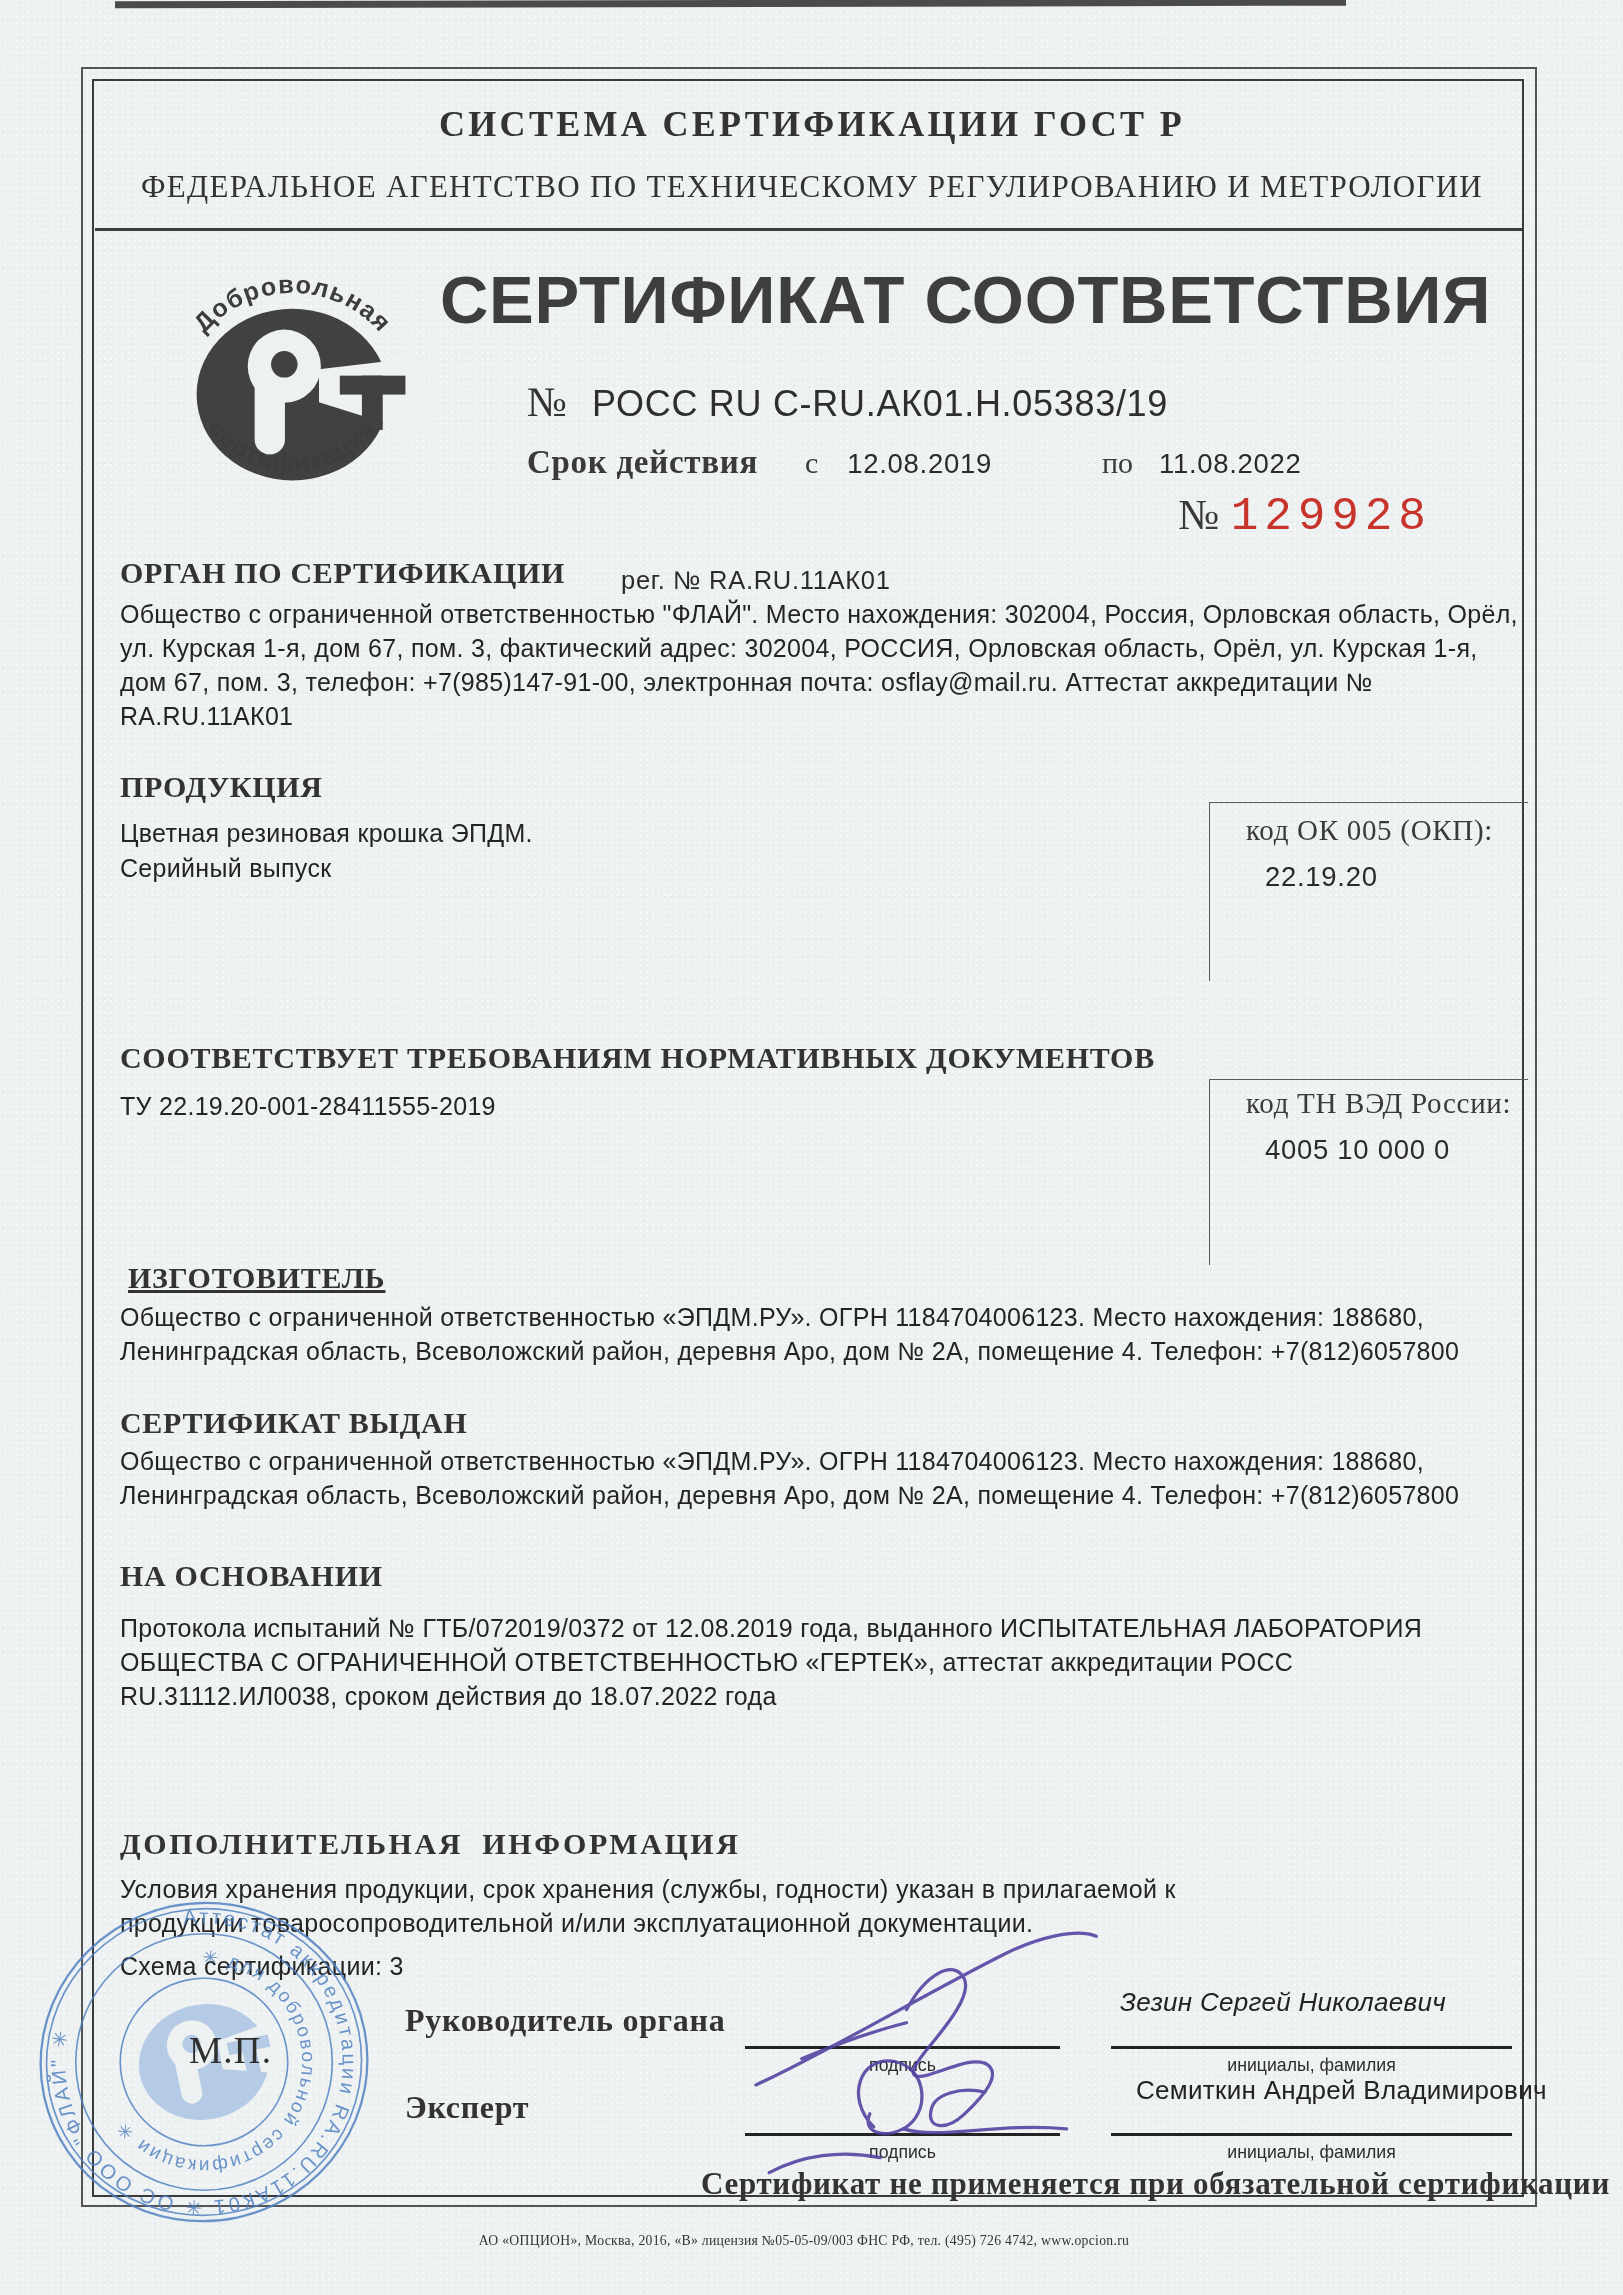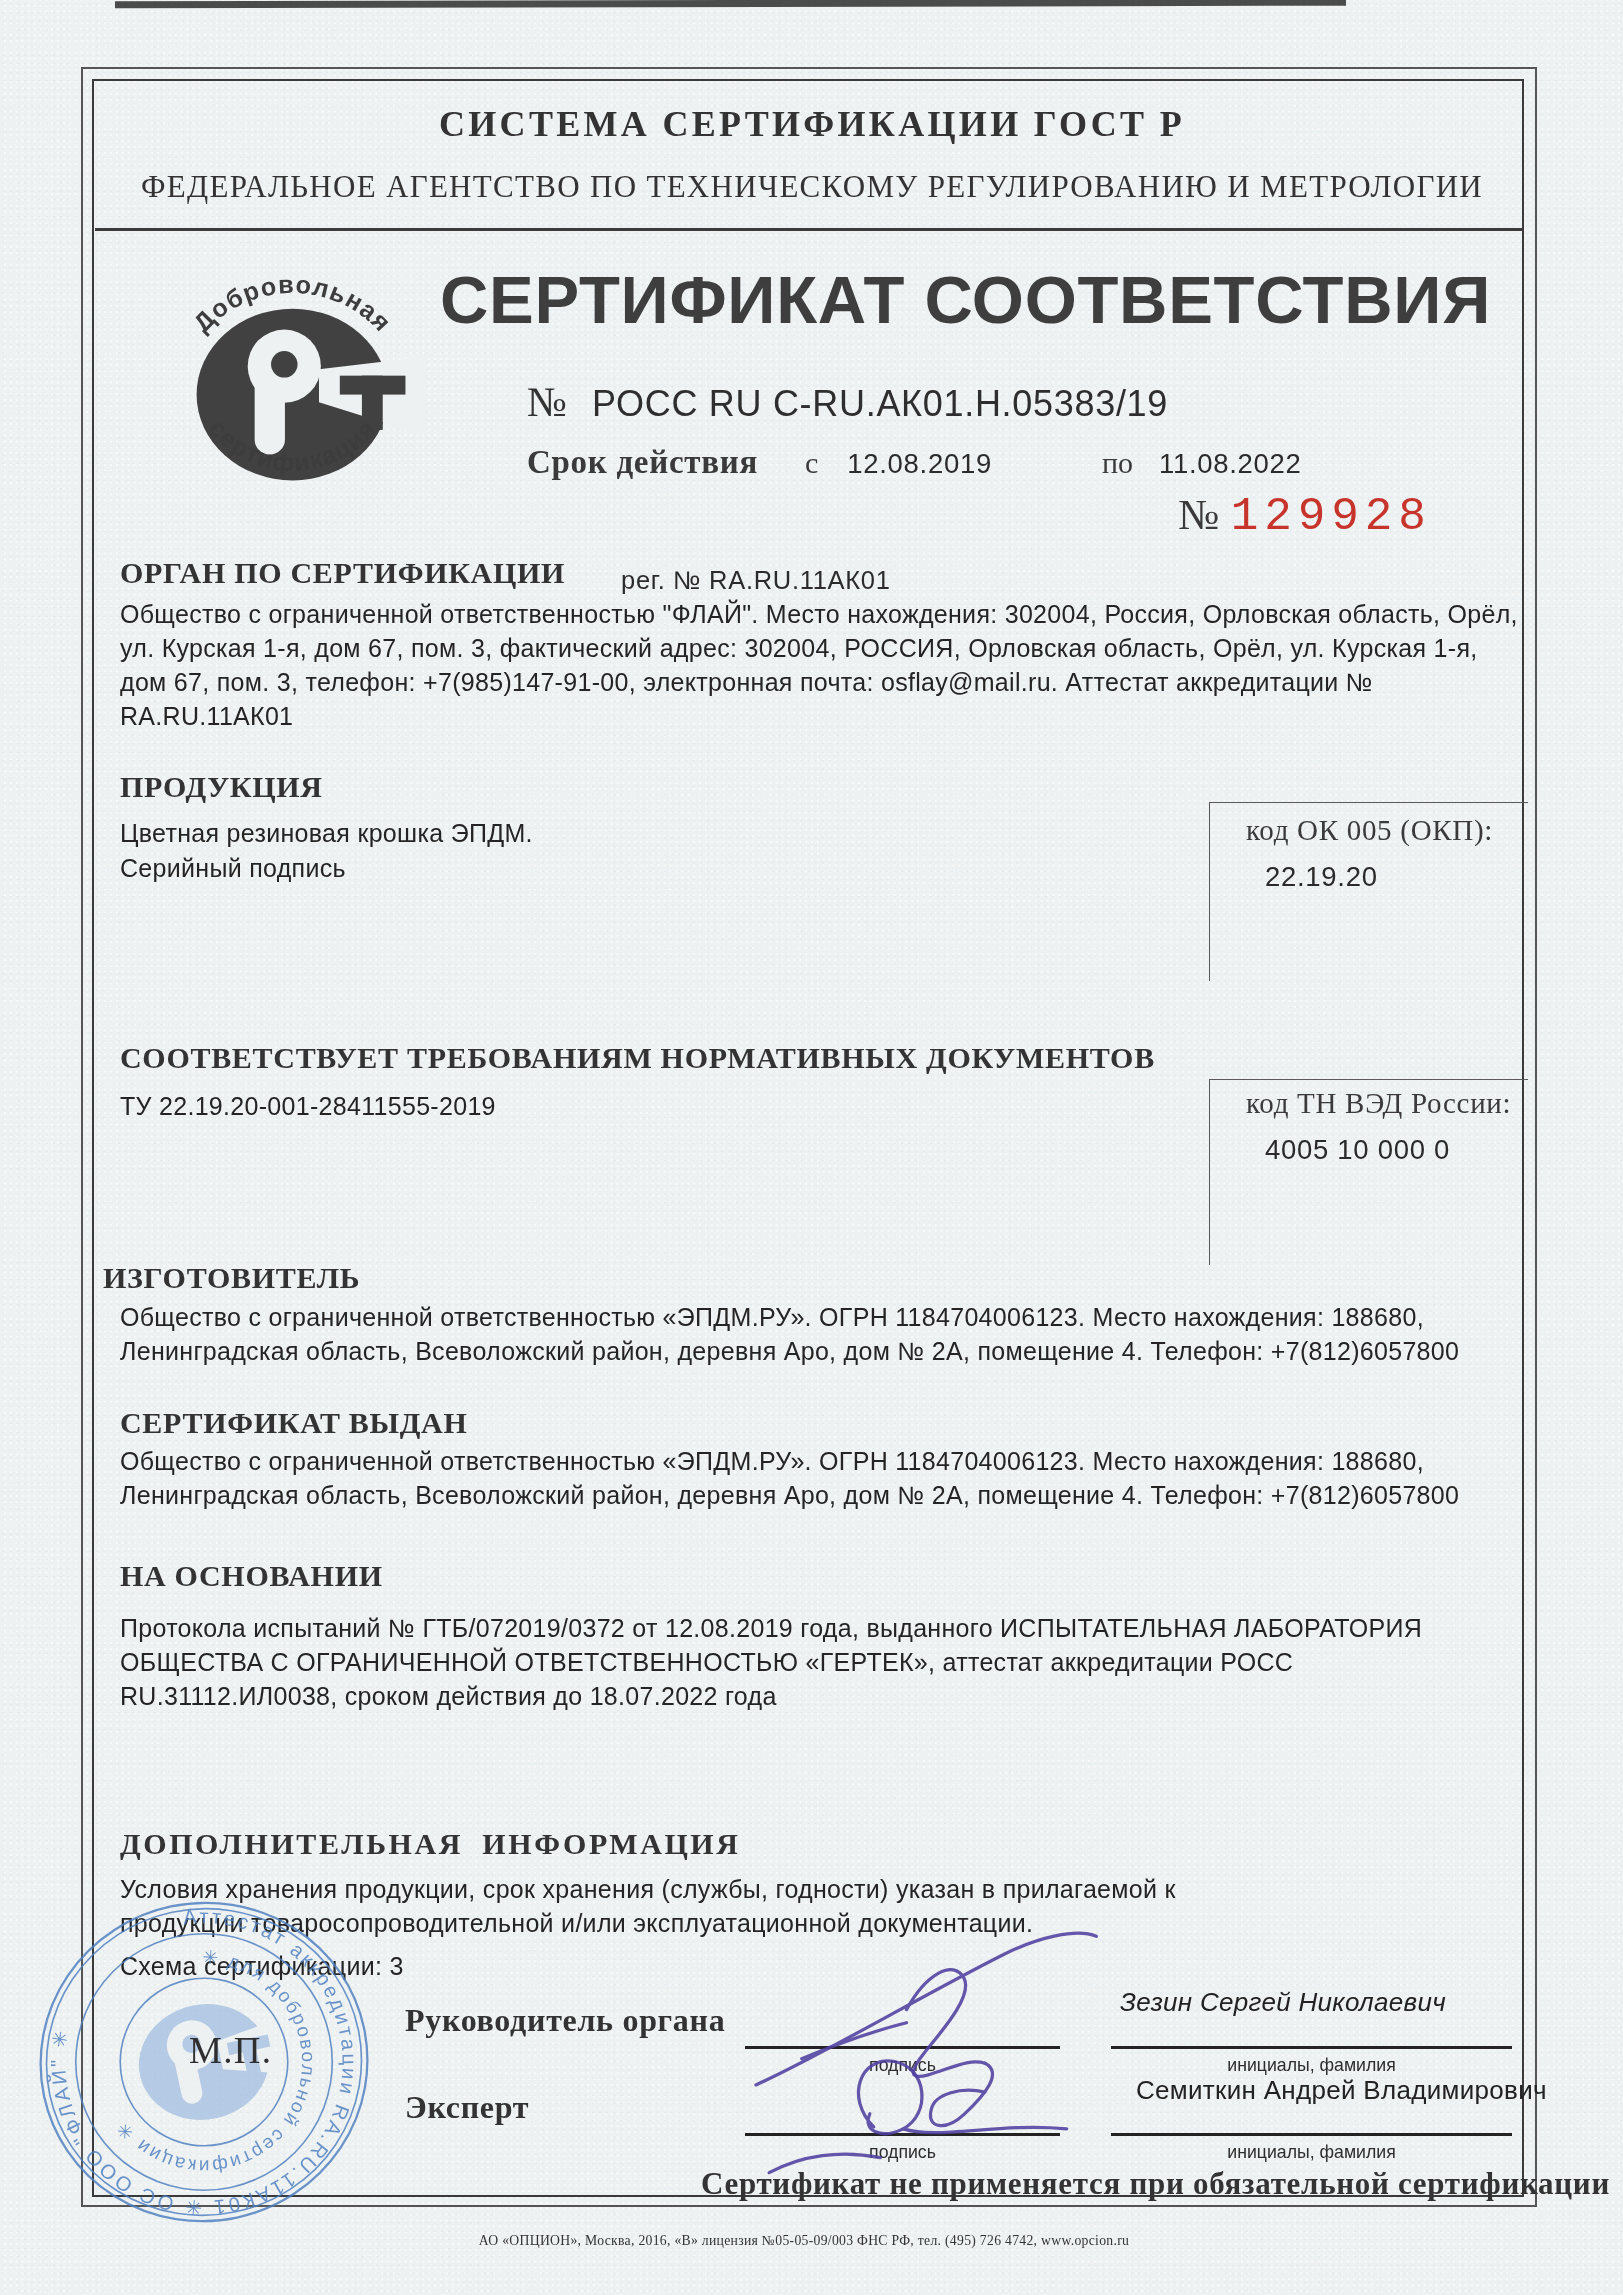--- a/index.html
+++ b/index.html
@@ -64,21 +64,21 @@
   .okp-label{left:1246px;top:814px;}
   .code-value{font-size:27.5px;letter-spacing:0.7px;color:#2a2a2a;}
   .okp-value{left:1265px;top:861px;}
 
   .conf-heading{left:120px;top:1041px;}
   .conf-doc{left:120px;top:1089px;width:1047px;}
   .tnved-box{left:1209px;top:1079px;width:318px;height:185px;}
   .tnved-label{left:1246px;top:1087px;}
   .tnved-value{left:1265px;top:1134px;}
 
-  .manu-heading{left:103px;top:1261px;}
+  .manu-heading{left:128px;top:1261px;text-decoration:underline;}
   .manu-text{left:120px;top:1300px;width:1368px;}
 
   .issued-heading{left:120px;top:1406px;}
   .issued-text{left:120px;top:1444px;width:1368px;}
 
   .basis-heading{left:120px;top:1559px;}
   .basis-text{left:120px;top:1611px;width:1348px;}
 
   .add-heading{left:120px;top:1827px;letter-spacing:2.6px;word-spacing:9.2px;}
   .add-text{left:120px;top:1872px;width:1152px;}
@@ -161,21 +161,21 @@
   <span class="serif blank-no-sign">№</span>
   <span class="mono blank-no-value">129928</span>
 </div>
 
 <div class="abs serif section-heading org-heading">ОРГАН ПО СЕРТИФИКАЦИИ</div>
 <div class="abs sans org-reg">рег. № RA.RU.11АК01</div>
 <div class="abs body-text org-text">Общество с ограниченной ответственностью "ФЛАЙ". Место нахождения: 302004, Россия, Орловская область, Орёл, ул. Курская 1-я, дом 67, пом. 3, фактический адрес: 302004, РОССИЯ, Орловская область, Орёл, ул. Курская 1-я, дом 67, пом. 3, телефон: +7(985)147-91-00, электронная почта: osflay@mail.ru. Аттестат аккредитации № RA.RU.11АК01</div>
 
 <div class="abs serif section-heading prod-heading">ПРОДУКЦИЯ</div>
 <div class="abs body-text prod-name">Цветная резиновая крошка ЭПДМ.</div>
-<div class="abs body-text prod-release">Серийный подпись</div>
+<div class="abs body-text prod-release">Серийный выпуск</div>
 
 <div class="abs code-box okp-box"></div>
 <div class="abs serif code-label okp-label">код ОК 005 (ОКП):</div>
 <div class="abs sans code-value okp-value">22.19.20</div>
 
 <div class="abs serif section-heading conf-heading">СООТВЕТСТВУЕТ ТРЕБОВАНИЯМ НОРМАТИВНЫХ ДОКУМЕНТОВ</div>
 <div class="abs body-text conf-doc">ТУ 22.19.20-001-28411555-2019</div>
 
 <div class="abs code-box tnved-box"></div>
 <div class="abs serif code-label tnved-label">код ТН ВЭД России:</div>

